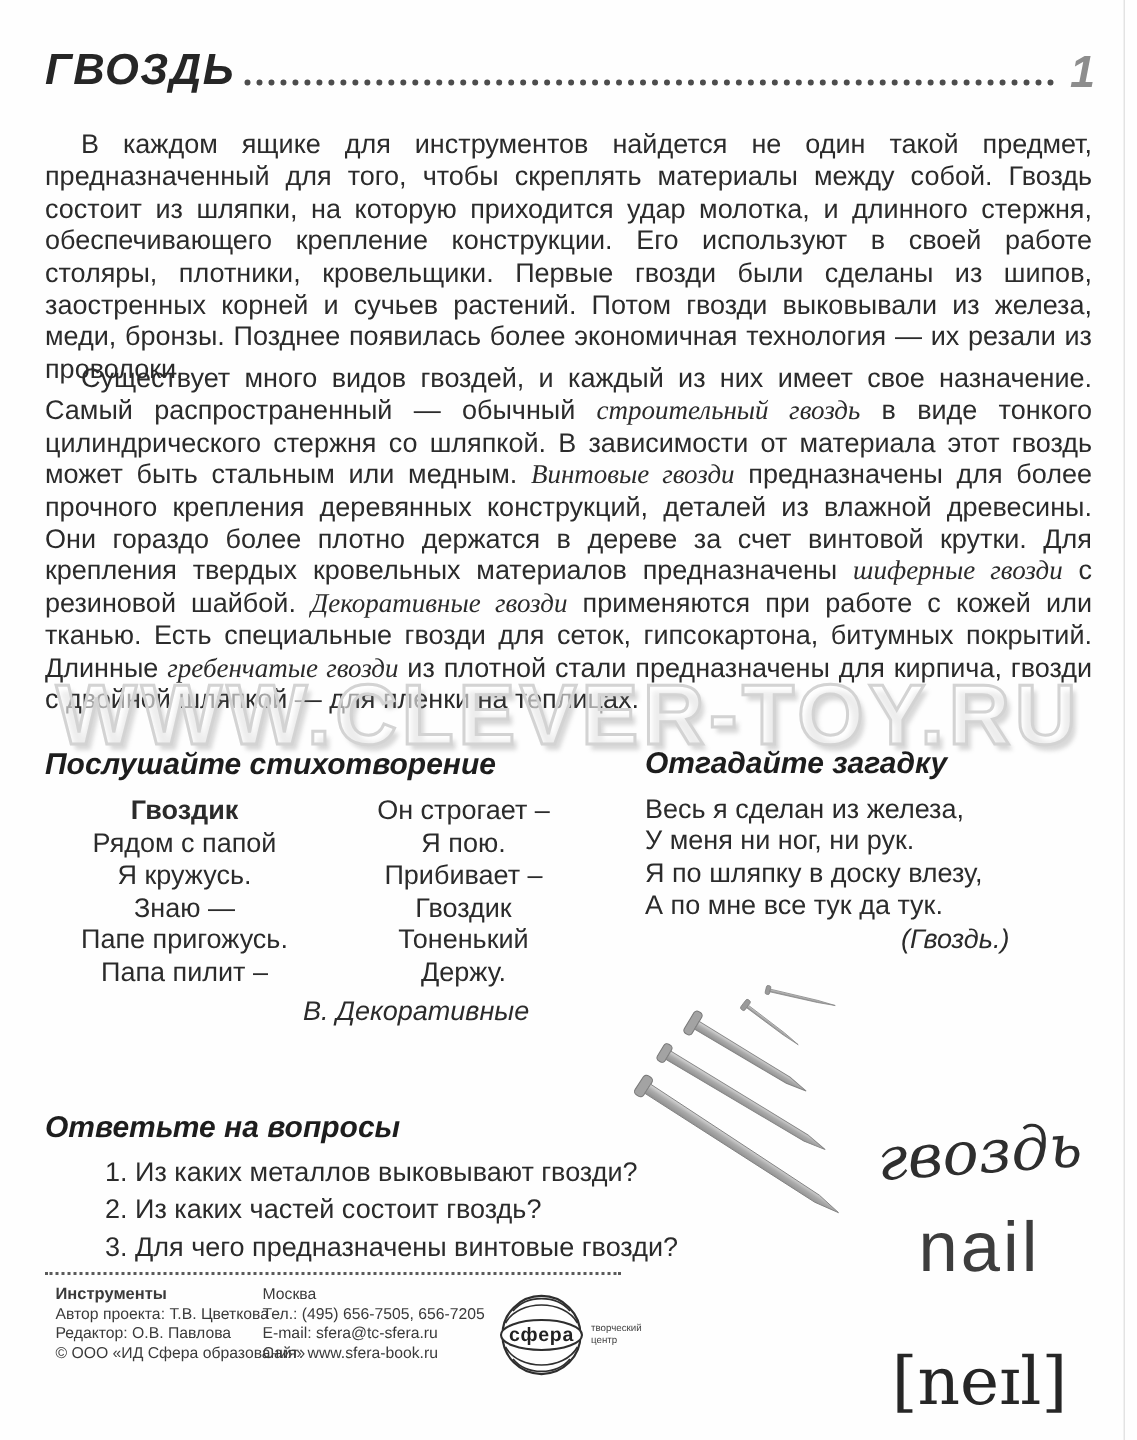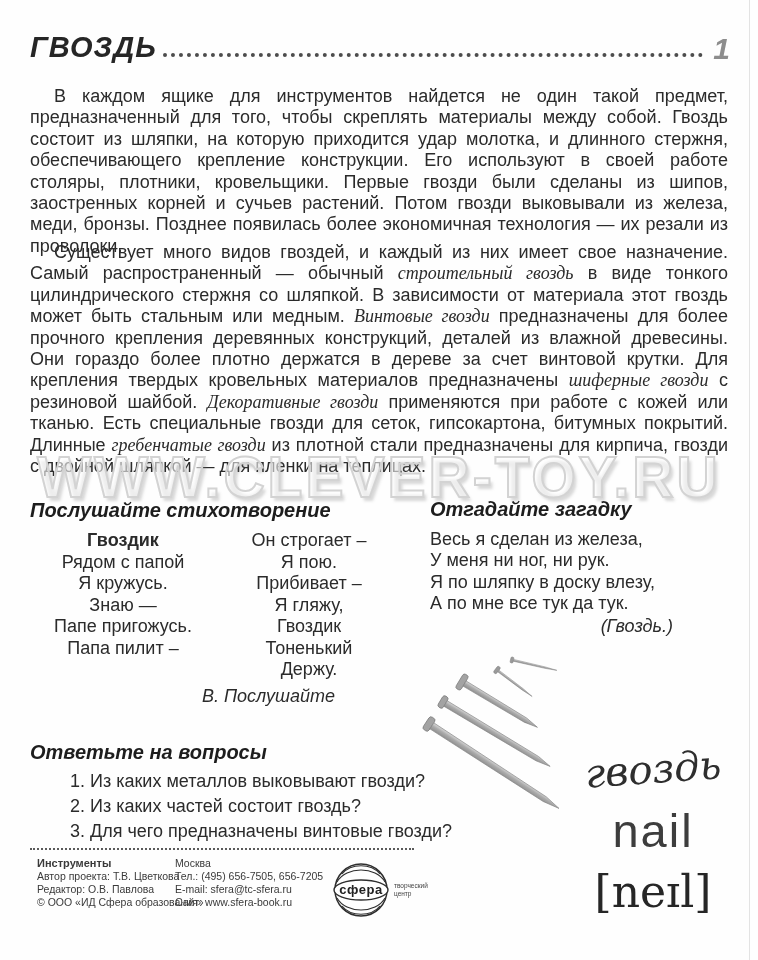--- a/index.html
+++ b/index.html
@@ -45,21 +45,21 @@
 
   
   .nails-svg { position:absolute; left:412px; top:648px; }
 
   
   .vocab-ru { position:absolute; left:563px; top:746px; width:180px; text-align:center;
               font-family:"DejaVu Serif", serif; font-style:italic; font-size:40px; color:#2e2e2e;
               transform:rotate(-4deg); }
   .vocab-en { position:absolute; left:573px; top:803px; width:160px; text-align:center;
               font-size:47px; color:#3d3d3d; letter-spacing:2px; }
-  .vocab-ipa { position:absolute; left:573px; top:866px; width:160px; text-align:center;
+  .vocab-ipa { position:absolute; left:573px; top:896px; width:160px; text-align:center;
                font-family:"DejaVu Serif", serif; font-size:44px; color:#262626; }
 
   
   .footer-rule { position:absolute; left:30px; top:848px; width:384px; border-top:2px dotted #5a5a5a; height:0; }
   .footer-col { position:absolute; top:857px; font-size:10.5px; line-height:13px; color:#3a3a3a; }
   .fc1 { left:37px; }
   .fc2 { left:175px; }
   .fc1 .t { font-weight:bold; font-size:11px; }
 
   .logo-wrap { position:absolute; left:330px; top:860px; width:110px; height:60px; }
@@ -101,27 +101,26 @@
         <div>Рядом с папой</div>
         <div>Я кружусь.</div>
         <div>Знаю —</div>
         <div>Папе пригожусь.</div>
         <div>Папа пилит –</div>
       </div>
       <div class="poem-col">
         <div>Он строгает –</div>
         <div>Я пою.</div>
         <div>Прибивает –</div>
-        <div>Я гляжу,</div>
         <div>Гвоздик</div>
         <div>Тоненький</div>
         <div>Держу.</div>
       </div>
     </div>
-    <div class="poem-author">В. Послушайте</div>
+    <div class="poem-author">В. Декоративные</div>
   </div>
 
   <div class="riddle">
     <div class="section-h">Отгадайте загадку</div>
     <div class="lines">
       <div>Весь я сделан из железа,</div>
       <div>У меня ни ног, ни рук.</div>
       <div>Я по шляпку в доску влезу,</div>
       <div>А по мне все тук да тук.</div>
       <div class="answer">(Гвоздь.)</div>

